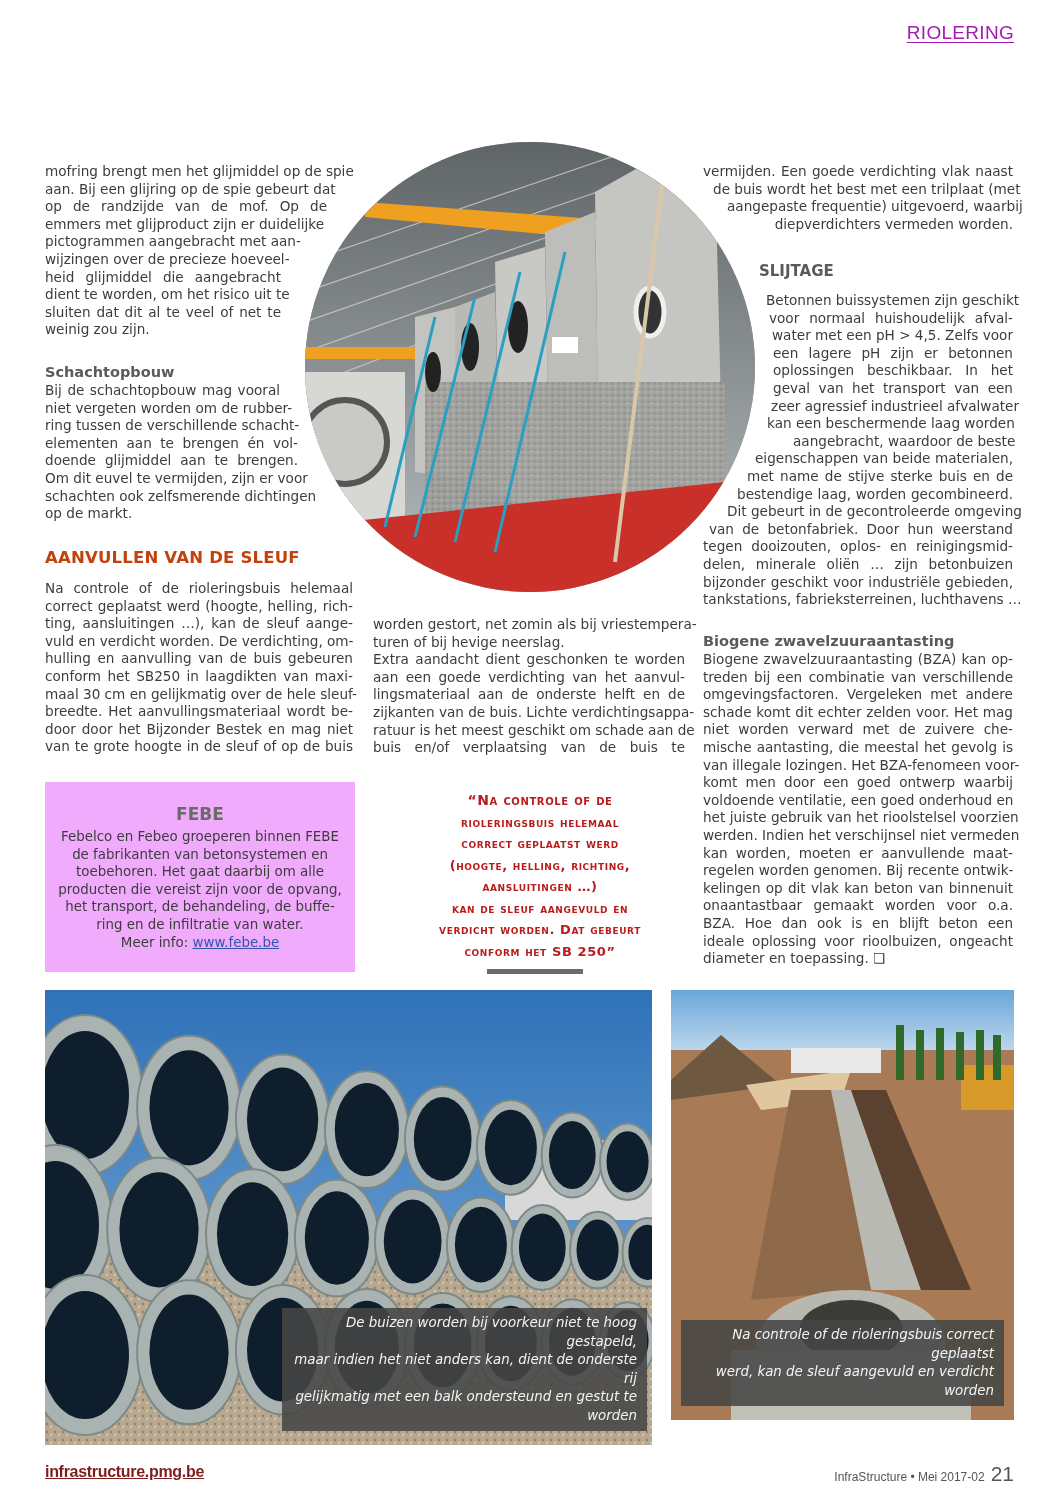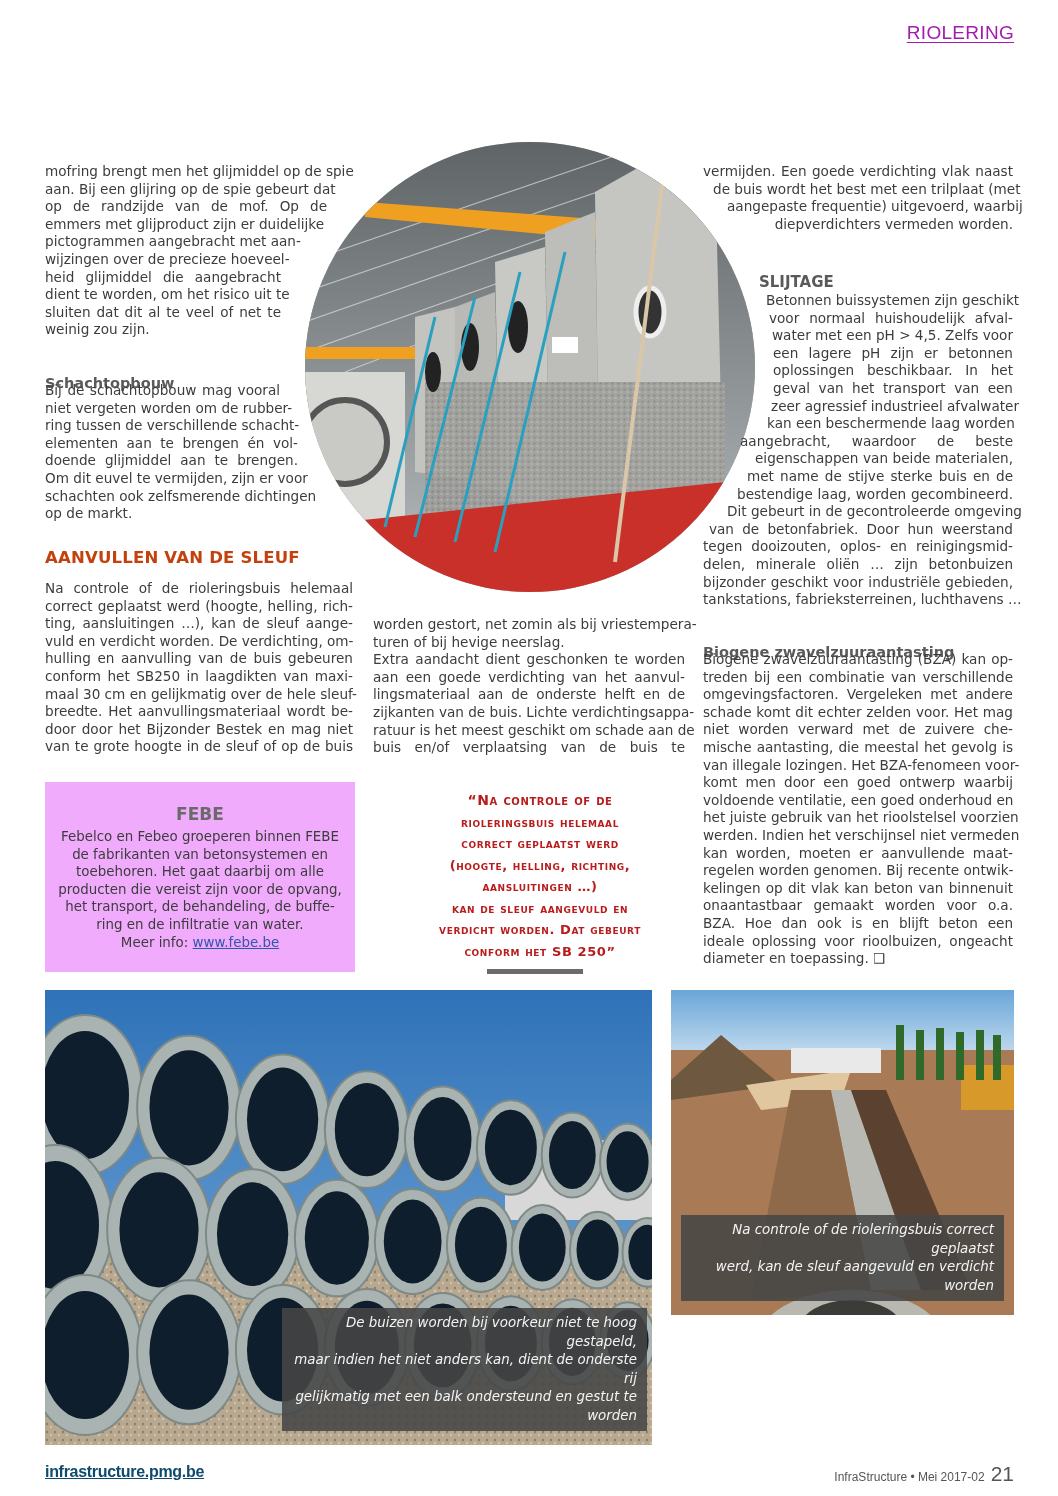--- a/index.html
+++ b/index.html
@@ -4,40 +4,40 @@
 <style>
   html, body { margin:0; padding:0; }
   body { width:1058px; height:1496px; background:#ffffff; position:relative; overflow:hidden;
          font-family:"DejaVu Sans", sans-serif; color:#3a3a3a; }
   .abs { position:absolute; }
   .section-tag { right:44px; top:22px; font-size:19px; letter-spacing:0.3px; color:#a21caf; text-decoration:underline; text-underline-offset:3px; font-family:"Liberation Sans", sans-serif; }
   .para { font-size:13.6px; line-height:17.6px; text-align:justify; color:#3c3c3c; font-family:"DejaVu Sans", sans-serif; }
   .para .line { display:block; text-align:justify; text-align-last:justify; white-space:nowrap; }
   .para .line.last { text-align-last:left; }
   .para.right .line.last { text-align-last:right; }
-  .sub-heading { font-weight:bold; font-size:14.5px; color:#5a5a5a; font-family:"DejaVu Sans", sans-serif;margin-top:11px; }
+  .sub-heading { font-weight:bold; font-size:14.5px; color:#5a5a5a; font-family:"DejaVu Sans", sans-serif; }
   .heading { font-weight:bold; font-size:16.5px; color:#c2410c; letter-spacing:0.2px; font-family:"DejaVu Sans", sans-serif; }
 
   
   .circle-photo { left:305px; top:142px; width:450px; height:450px; border-radius:50%; overflow:hidden; background:#9aa0a3; }
 
   
   .febe-box { left:45px; top:782px; width:310px; height:190px; background:#f0abfc; text-align:center; }
   .febe-title { font-weight:bold; font-size:17px; color:#6a6a6a; margin-top:22px; font-family:"DejaVu Sans", sans-serif; }
   .febe-text { font-size:13.4px; line-height:17.6px; color:#3c3c3c; margin-top:4px; }
   .febe-link { color:#3355aa; text-decoration:underline; }
 
   
   .pull-quote { left:395px; top:790px; width:290px; text-align:center; font-weight:bold; color:#b91c1c; font-size:13px; line-height:21.5px; letter-spacing:0.6px; font-variant:small-caps; font-family:"DejaVu Sans", sans-serif; }
   .quote-bar { left:487px; top:969px; width:96px; height:5px; background:#6b6b6b; }
 
   .photo { overflow:hidden; }
   .caption { background:rgba(70,70,70,0.88); color:#f4f4f4; font-style:italic; font-size:13.4px; line-height:18.5px; text-align:right; padding:6px 10px 6px 10px; box-sizing:border-box; font-family:"DejaVu Sans", sans-serif; }
 
-  .footer-left { left:45px; top:1463px; font-size:16px; color:#0c4a6e; text-decoration:underline; font-family:"Liberation Sans", sans-serif; font-weight:bold; letter-spacing:-0.3px; }
+  .footer-left { left:45px; top:1463px; font-size:16px; color:#7f1d1d; text-decoration:underline; font-family:"Liberation Sans", sans-serif; font-weight:bold; letter-spacing:-0.3px; }
   .footer-right { right:44px; top:1462px; color:#555; font-family:"Liberation Sans", sans-serif; }
   .footer-right .pub { font-size:12px; }
   .footer-right .page { font-size:21px; margin-left:6px; }
 </style>
 </head>
 <body>
 
 <div class="abs section-tag">RIOLERING</div>
 
 <div class="abs circle-photo">
@@ -147,21 +147,21 @@
 <div class="abs sub-heading" style="left:759px; top:262px; font-size:15px;">SLIJTAGE</div>
 <div class="abs para right" style="left:703px; top:292px; width:310px;">
   <span class="line" style="margin-left:63px">Betonnen buissystemen zijn geschikt</span>
   <span class="line" style="margin-left:66px">voor normaal huishoudelijk afval-</span>
   <span class="line" style="margin-left:69px">water met een pH &gt; 4,5. Zelfs voor</span>
   <span class="line" style="margin-left:70px">een lagere pH zijn er betonnen</span>
   <span class="line" style="margin-left:70px">oplossingen beschikbaar. In het</span>
   <span class="line" style="margin-left:70px">geval van het transport van een</span>
   <span class="line" style="margin-left:68px">zeer agressief industrieel afvalwater</span>
   <span class="line" style="margin-left:64px">kan een beschermende laag worden</span>
-  <span class="line" style="margin-left:37px">aangebracht, waardoor de beste</span>
+  <span class="line" style="margin-left:90px">aangebracht, waardoor de beste</span>
   <span class="line" style="margin-left:52px">eigenschappen van beide materialen,</span>
   <span class="line" style="margin-left:44px">met name de stijve sterke buis en de</span>
   <span class="line" style="margin-left:34px">bestendige laag, worden gecombineerd.</span>
   <span class="line" style="margin-left:24px">Dit gebeurt in de gecontroleerde omgeving</span>
   <span class="line" style="margin-left:6px">van de betonfabriek. Door hun weerstand</span>
   <span class="line">tegen dooizouten, oplos- en reinigingsmid-</span>
   <span class="line">delen, minerale oliën … zijn betonbuizen</span>
   <span class="line">bijzonder geschikt voor industriële gebieden,</span>
   <span class="line">tankstations, fabrieksterreinen, luchthavens …</span>
 </div>
@@ -284,21 +284,21 @@
         <ellipse cx="582.571224" cy="350.3923132" rx="21.045063600000002" ry="30.611001600000005" fill="#0f1e2c"></ellipse>
       </g>
   </svg>
   <div class="abs caption" style="right:5px; bottom:14px; width:365px;">
     <div>De buizen worden bij voorkeur niet te hoog gestapeld,</div>
     <div>maar indien het niet anders kan, dient de onderste rij</div>
     <div>gelijkmatig met een balk ondersteund en gestut te worden</div>
   </div>
 </div>
 
-<div class="abs photo" style="left:671px; top:990px; width:343px; height:325px;">
+<div class="abs photo" style="left:671px; top:990px; width:343px; height:430px;">
   <svg width="343" height="455" viewBox="0 0 343 455">
     <defs>
       <linearGradient id="sky2" x1="0" y1="0" x2="0" y2="1">
         <stop offset="0" stop-color="#6aa6d8"></stop>
           <stop offset="1" stop-color="#c9dff0"></stop>
       </linearGradient>
     </defs>
     <rect width="343" height="70" fill="url(#sky2)"></rect>
     <rect x="0" y="60" width="343" height="395" fill="#a87a55"></rect>
     <polygon points="0,90 50,45 110,95 0,110" fill="#6e5840"></polygon>

